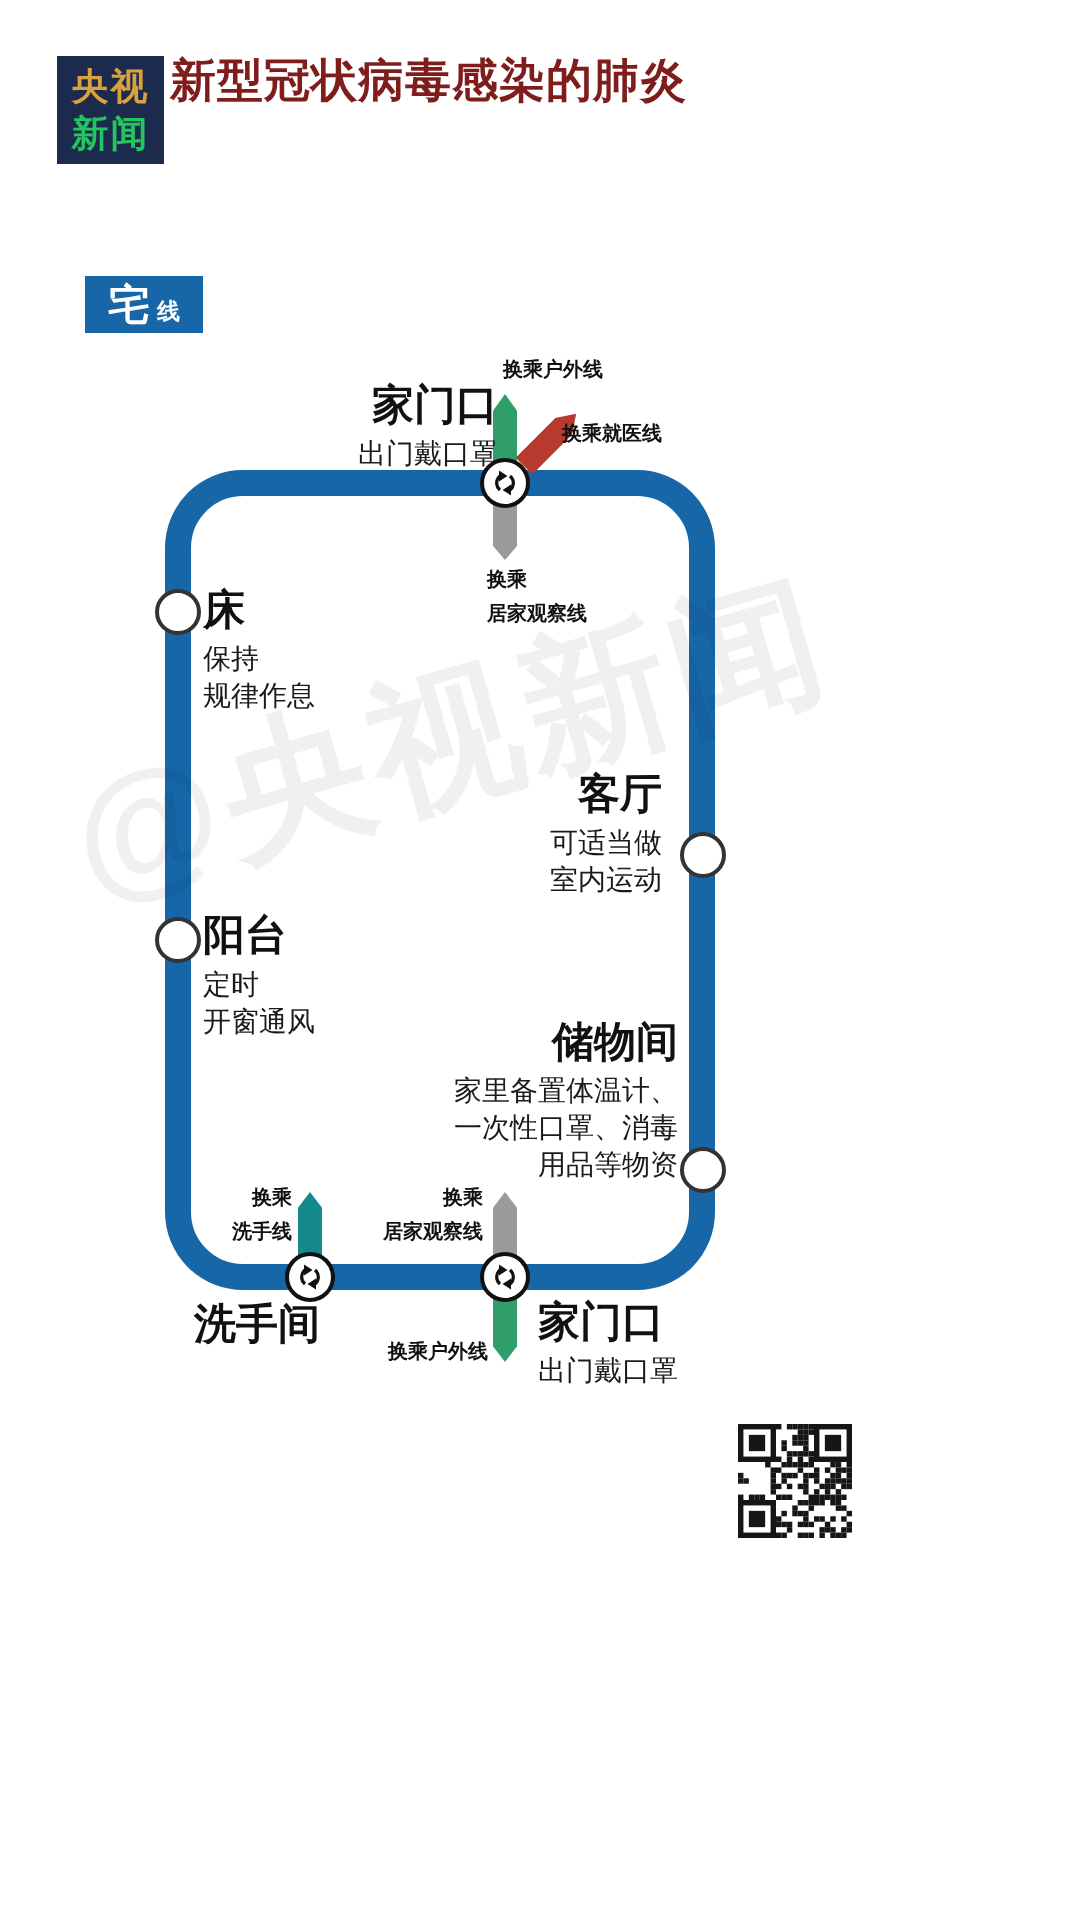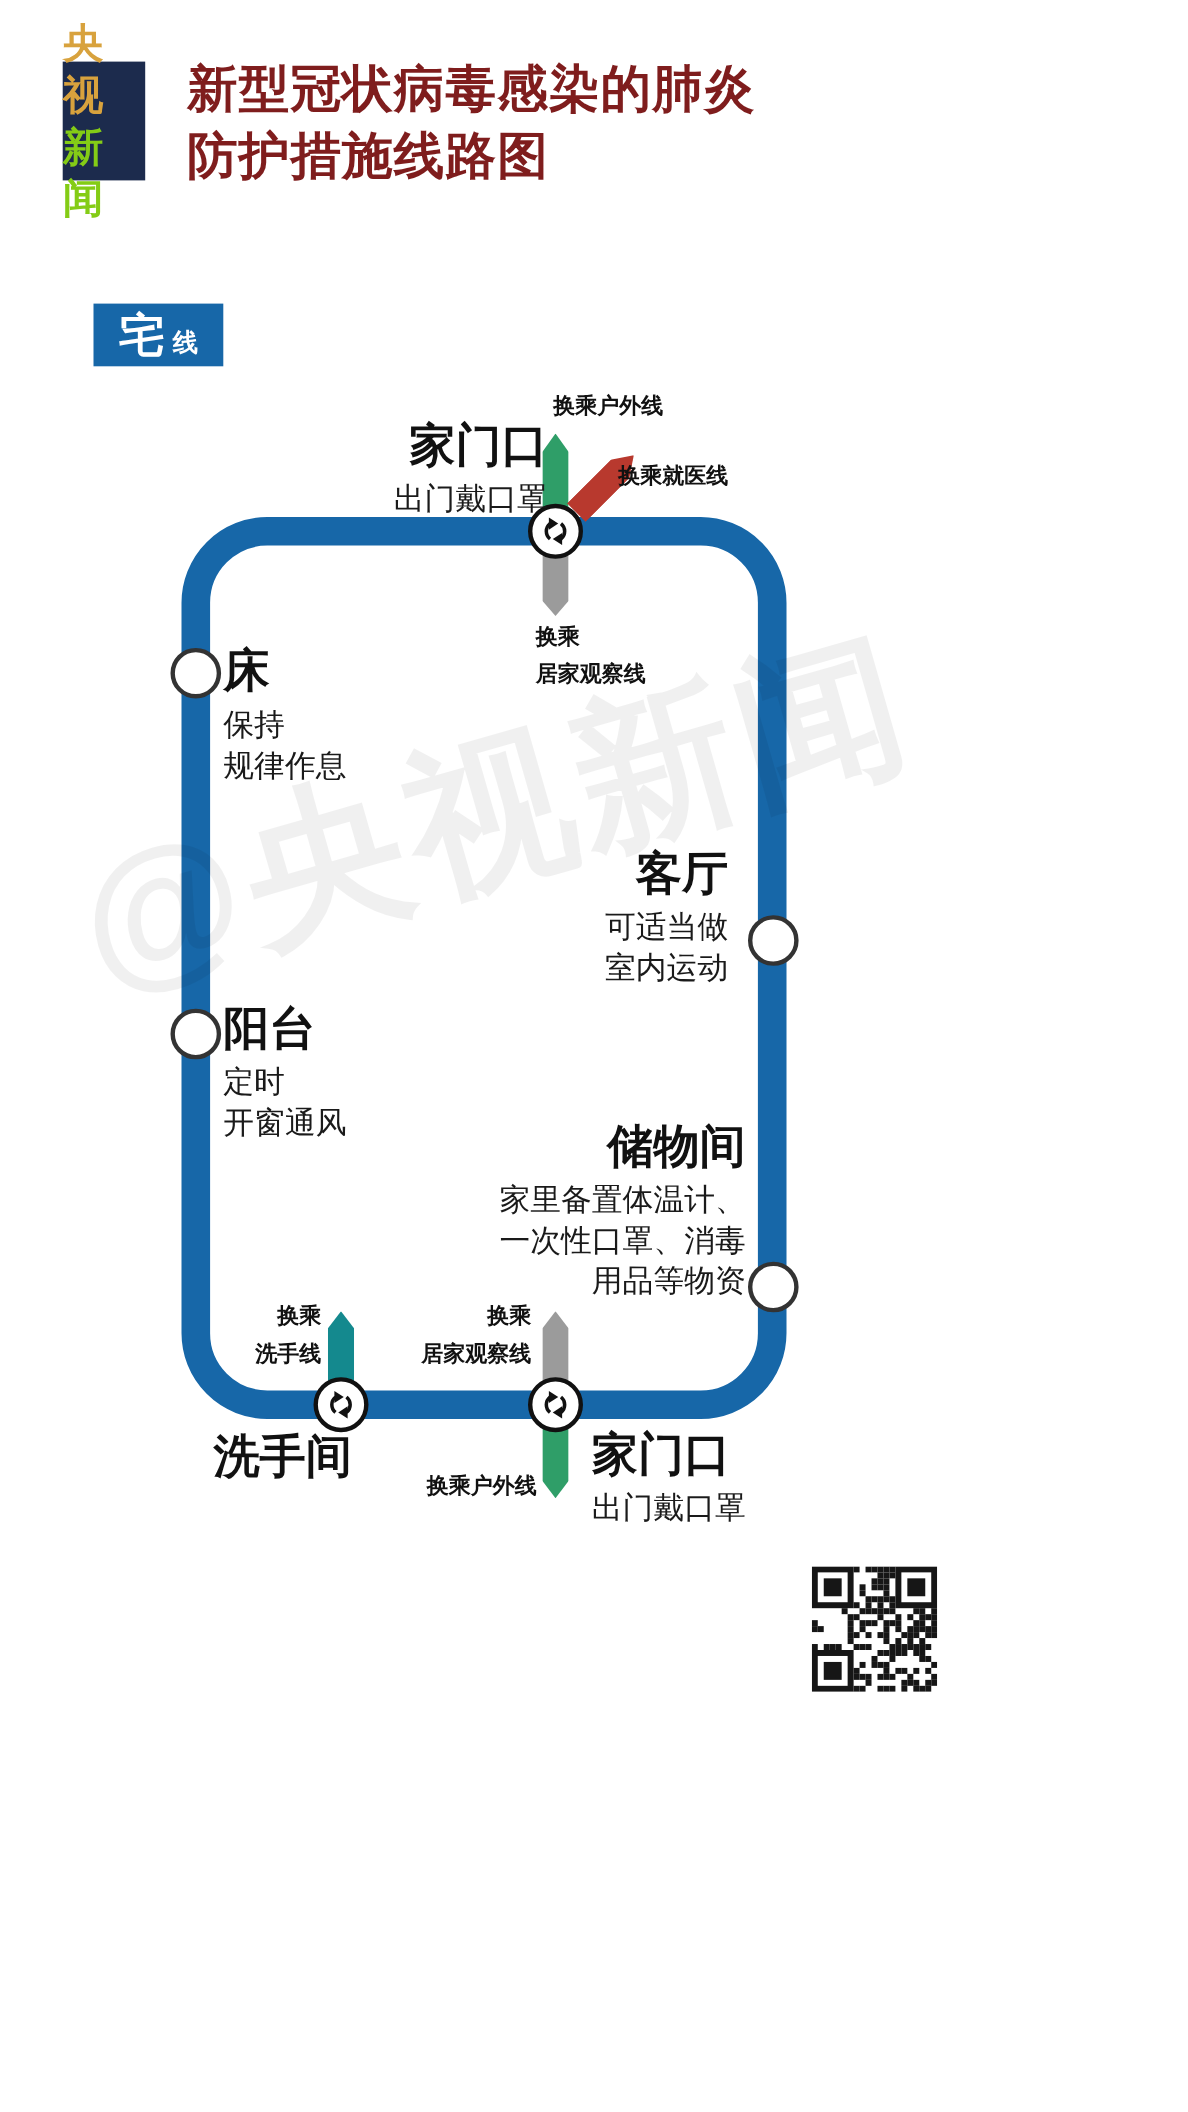--- a/index.html
+++ b/index.html
@@ -1,24 +1,24 @@
 <!DOCTYPE html>
 <html><head>
 <meta charset="utf-8">
 <style>
   html,body{margin:0;padding:0;}
   body{width:1080px;height:1920px;background:#ffffff;font-family:"Liberation Sans","DejaVu Sans",sans-serif;}
   .page{position:relative;width:1080px;height:1920px;overflow:hidden;background:#fff;}
 
   
-  .logo{position:absolute;left:57px;top:56px;width:75px;height:108px;background:#1c2b4d;
+  .logo{position:absolute;left:57px;top:56px;width:107px;height:108px;background:#1c2b4d;
         display:flex;flex-direction:column;align-items:center;justify-content:center;line-height:47px;}
   .logo div{font-size:37px;font-weight:bold;letter-spacing:2px;}
   .logo .l1{color:#d8a23d;}
-  .logo .l2{color:#84cc16;}
+  .logo .l2{color:#22c55e;}
   .title{position:absolute;left:170px;top:50px;font-size:46px;font-weight:bold;color:#1b2e55;line-height:61px;letter-spacing:1px;}
 
   
   .badge{position:absolute;left:85px;top:276px;width:118px;height:57px;background:#1767a8;color:#fff;
          display:flex;align-items:baseline;justify-content:center;gap:7px;}
   .badge .main{font-size:42px;font-weight:bold;line-height:57px;}
   .badge .suffix{font-size:23px;font-weight:bold;}
 
   
   .watermark{position:absolute;left:10px;top:640px;width:880px;text-align:center;font-size:150px;font-weight:bold;
@@ -54,21 +54,20 @@
 <body>
 
 <div class="page">
 
   <div class="logo" style="background-color: rgb(28, 43, 77);">
     <div class="l1" style="color: rgb(216, 162, 61);">央视</div>
     <div class="l2">新闻</div>
   </div>
   <div class="title" style="color: #7f1d1d;">
     <div>新型冠状病毒感染的肺炎</div>
-    <div>防护措施线路图</div>
   </div>
 
   <div class="badge" style="background-color: rgb(23, 103, 168);">
     <span class="main">宅</span>
     <span class="suffix">线</span>
   </div>
 
   <div class="watermark">@央视新闻</div>
 
   <div class="loop" style="border-color: rgb(23, 103, 168);"></div>

